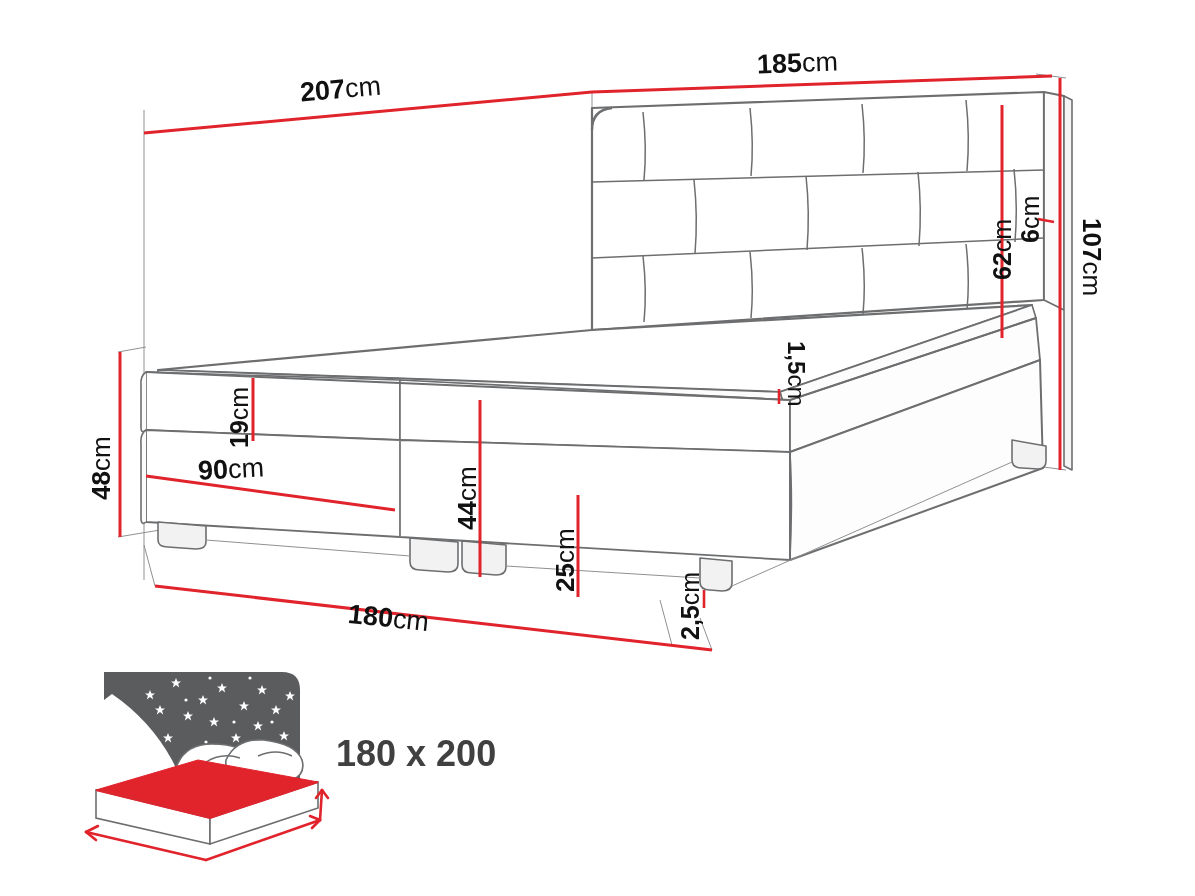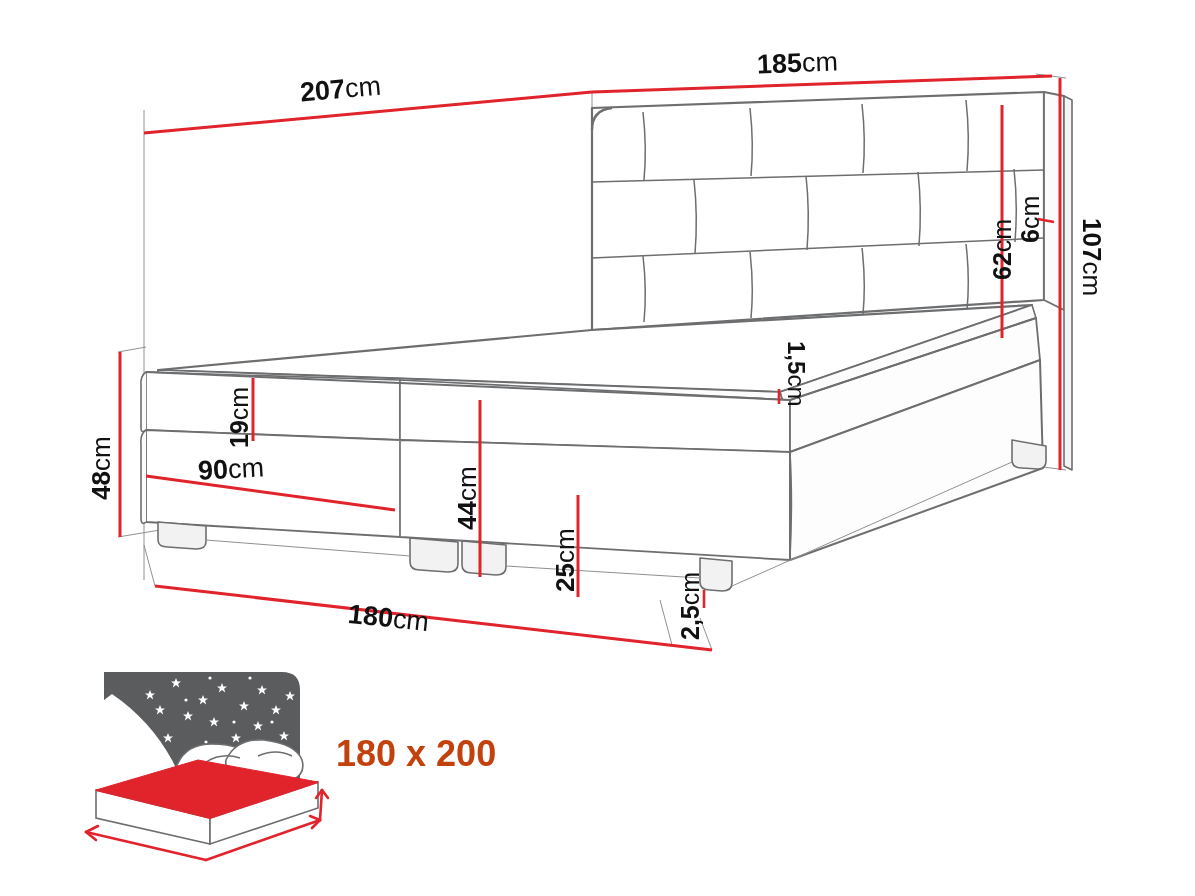--- a/index.html
+++ b/index.html
@@ -37,21 +37,21 @@
   .dim-label .num {
     font-weight: bold;
   }
   .dim-label .unit {
     font-weight: normal;
   }
   .rot-ccw { transform: rotate(-90deg); transform-origin: 0 0; }
   .rot-cw  { transform: rotate(90deg);  transform-origin: 0 0; }
   .size-badge {
     position: absolute;
-    color: #c2410c;
+    color: #404040;
     font-weight: bold;
     font-family: "Liberation Sans", sans-serif;
     white-space: nowrap;
   }
 </style>
 </head>
 <body>
 
 <div id="stage">
 

